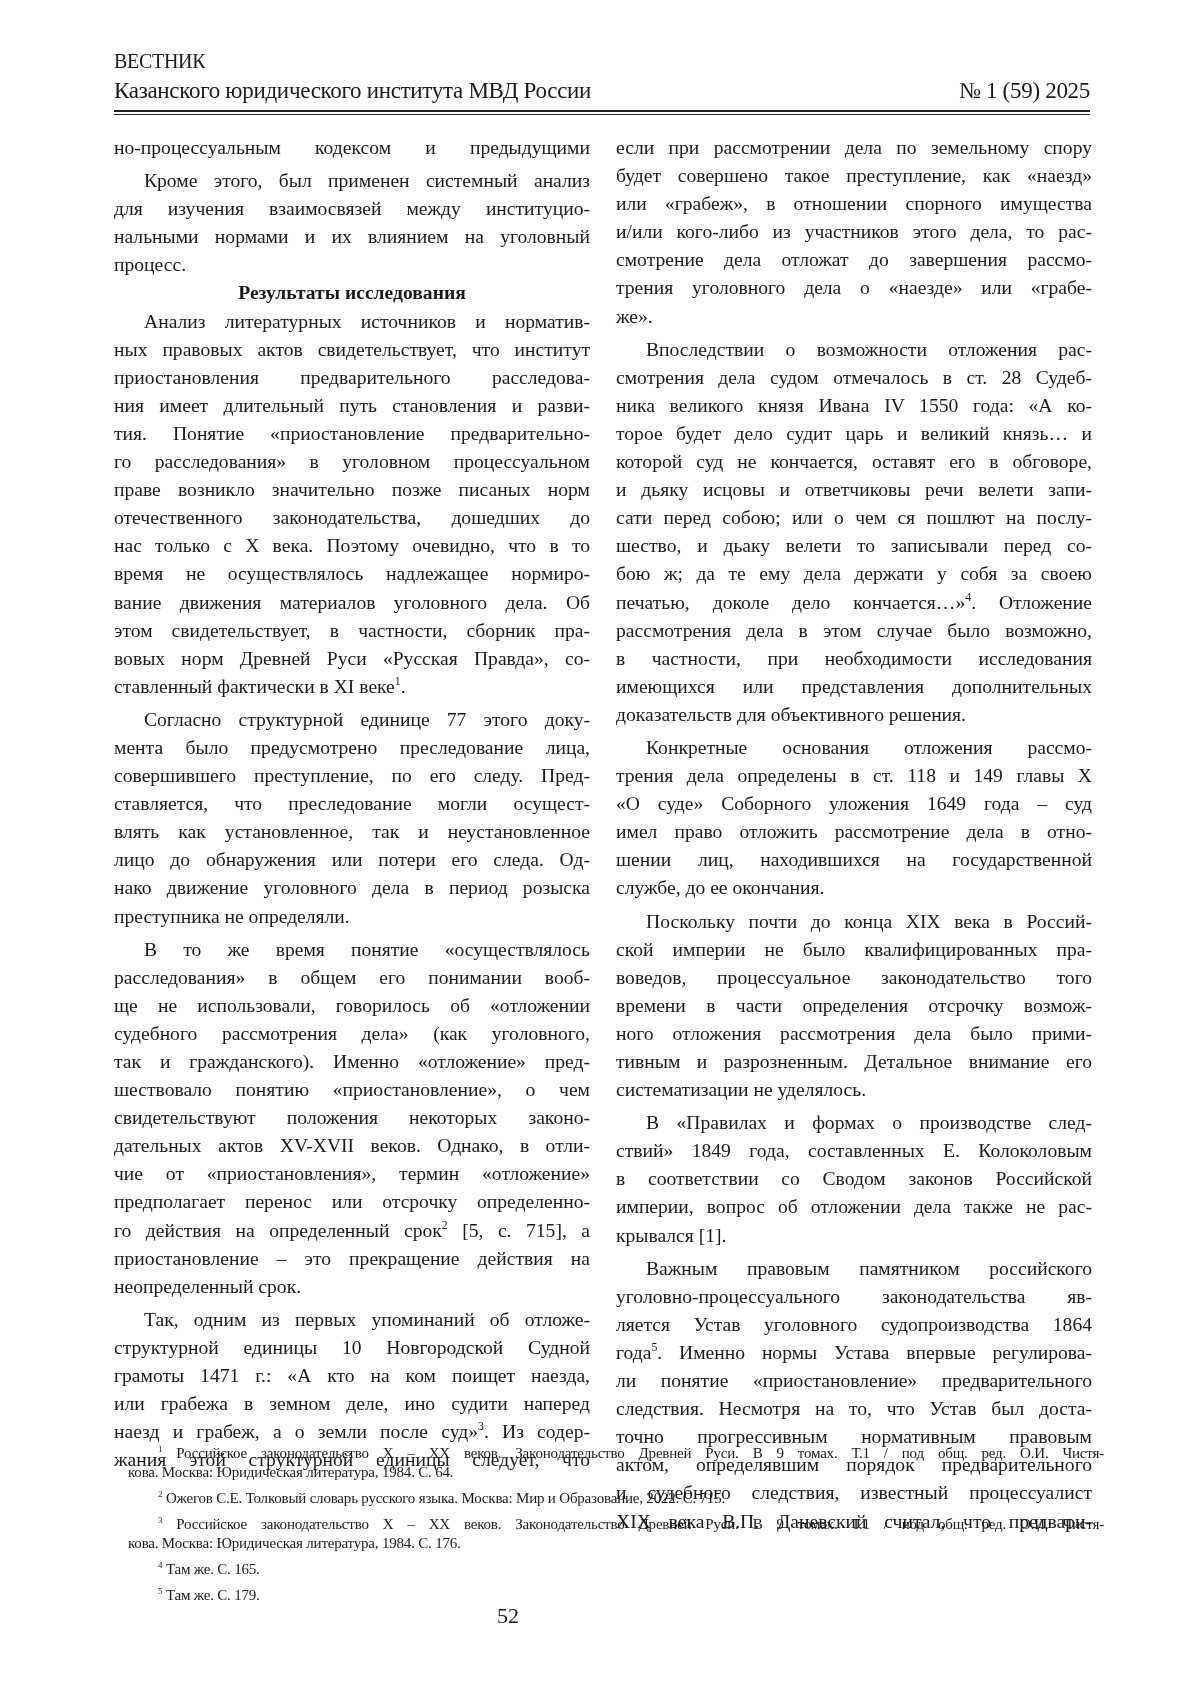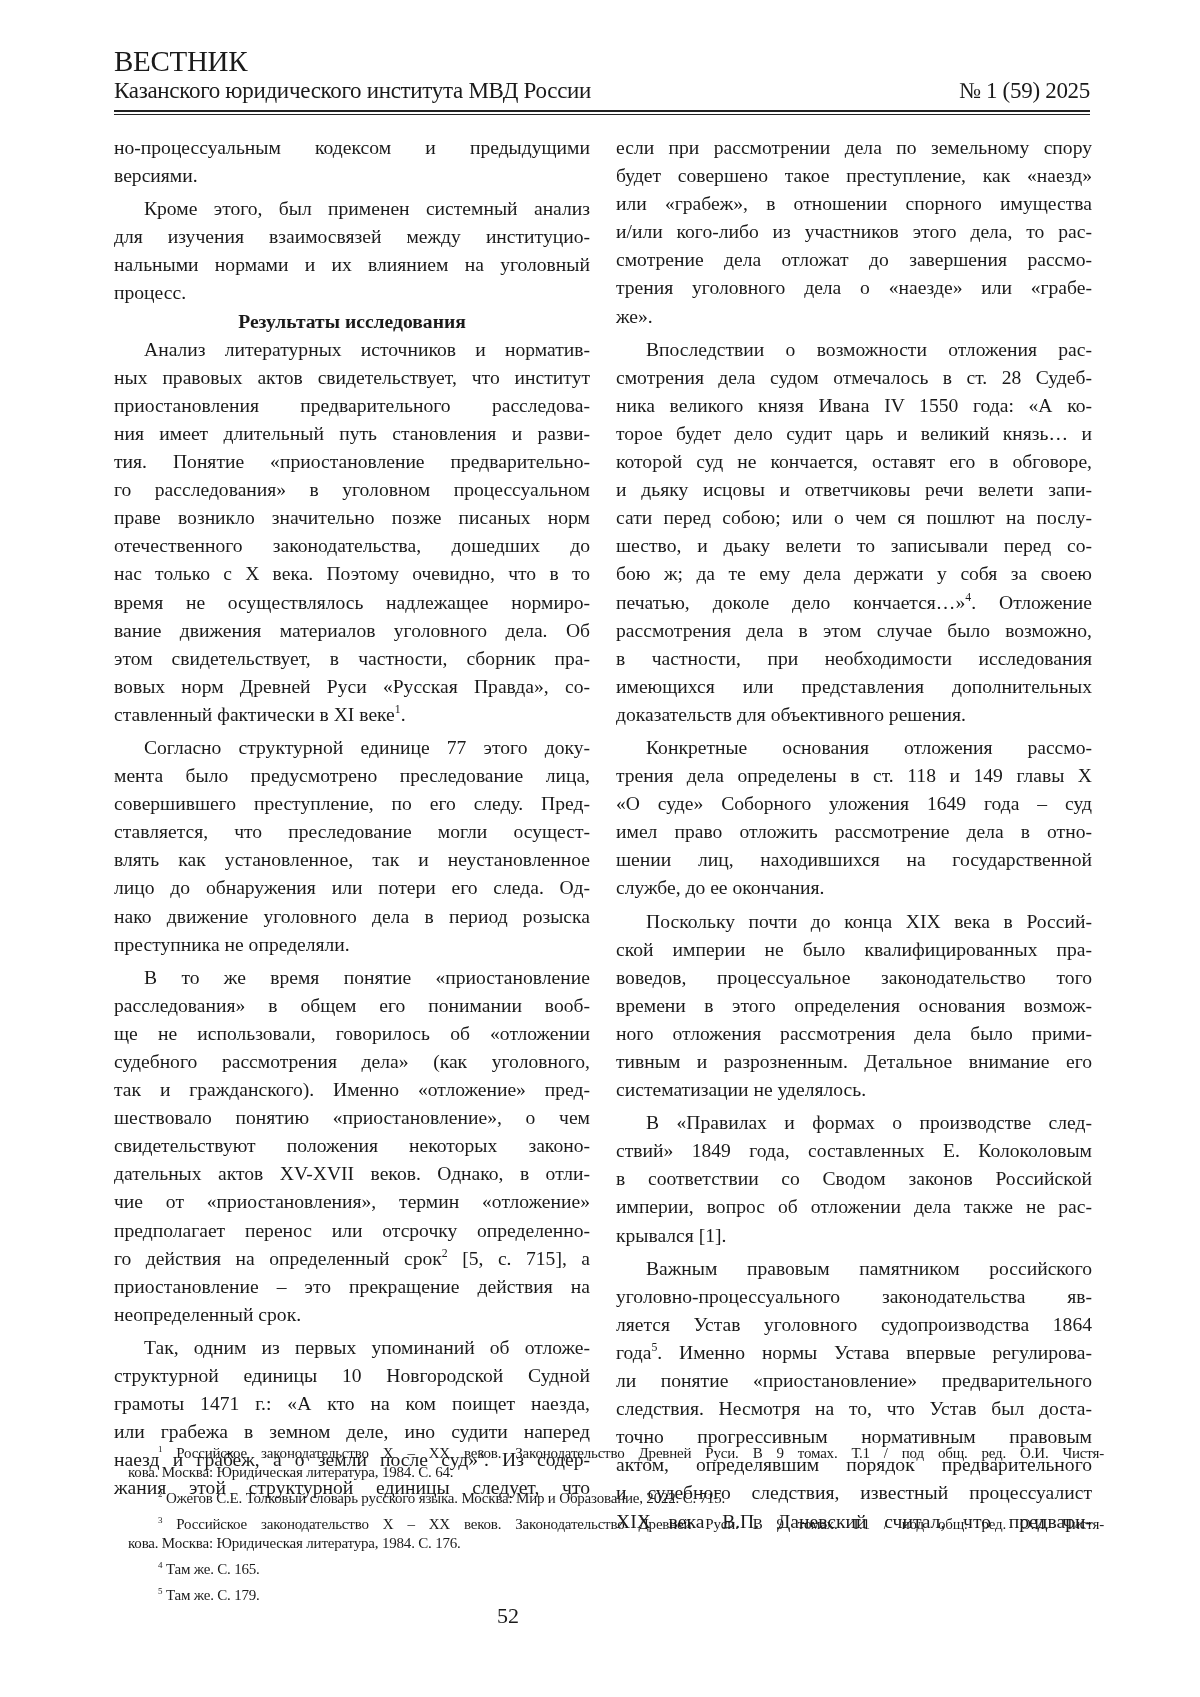--- a/index.html
+++ b/index.html
@@ -1,19 +1,19 @@
 <!DOCTYPE html>
 <html><head>
 <meta charset="utf-8">
 <style>
   html, body { margin: 0; padding: 0; background: #ffffff; }
   body { width: 1200px; height: 1697px; position: relative; overflow: hidden; color: #1a1a1a;
          font-family: "Liberation Serif", "DejaVu Serif", serif; }
   .header { position: absolute; left: 114px; top: 46px; width: 976px; }
-  .journal-name { font-size: 29px; line-height: 30px; letter-spacing: -0.3px; }
+  .journal-name { font-size: 20px; line-height: 30px; letter-spacing: -0.3px; }
   .header-row2 { display: flex; justify-content: space-between; font-size: 23px; line-height: 30px; letter-spacing: -0.3px; }
   .rule { margin-top: 4px; border-top: 2px solid #222; height: 2px; border-bottom: 1px solid #222; }
   .col { position: absolute; top: 134px; font-size: 19.6px; line-height: 28.1px; }
   .col-left { left: 114px; width: 476px; }
   .col-right { left: 616px; width: 476px; }
   .line { display: block; text-align: justify; text-align-last: justify; white-space: nowrap; height: 28.1px; }
   .line.last { text-align-last: left; }
   .line.indent { padding-left: 30px; }
   .line.heading { text-align: center; text-align-last: center; font-weight: bold; }
   .para-gap { height: 5px; }
@@ -32,21 +32,20 @@
   <div class="journal-name">ВЕСТНИК</div>
   <div class="header-row2">
     <span>Казанского юридического института МВД России</span>
     <span>№ 1 (59) 2025</span>
   </div>
   <div class="rule"></div>
 </div>
 
 <div class="col col-left">
   <span class="line">но-процессуальным кодексом и предыдущими</span>
-  <span class="line last">версиями.</span>
   <div class="para-gap"></div>
   <span class="line indent">Кроме этого, был применен системный анализ</span>
   <span class="line">для изучения взаимосвязей между институцио-</span>
   <span class="line">нальными нормами и их влиянием на уголовный</span>
   <span class="line last">процесс.</span>
   <span class="line heading">Результаты исследования</span>
   <span class="line indent">Анализ литературных источников и норматив-</span>
   <span class="line">ных правовых актов свидетельствует, что институт</span>
   <span class="line">приостановления предварительного расследова-</span>
   <span class="line">ния имеет длительный путь становления и разви-</span>
@@ -63,21 +62,21 @@
   <div class="para-gap"></div>
   <span class="line indent">Согласно структурной единице 77 этого доку-</span>
   <span class="line">мента было предусмотрено преследование лица,</span>
   <span class="line">совершившего преступление, по его следу. Пред-</span>
   <span class="line">ставляется, что преследование могли осущест-</span>
   <span class="line">влять как установленное, так и неустановленное</span>
   <span class="line">лицо до обнаружения или потери его следа. Од-</span>
   <span class="line">нако движение уголовного дела в период розыска</span>
   <span class="line last">преступника не определяли.</span>
   <div class="para-gap"></div>
-  <span class="line indent">В то же время понятие «приостановление</span>
+  <span class="line indent">В то же время понятие «осуществлялось</span>
   <span class="line">расследования» в общем его понимании вооб-</span>
   <span class="line">ще не использовали, говорилось об «отложении</span>
   <span class="line">судебного рассмотрения дела» (как уголовного,</span>
   <span class="line">так и гражданского). Именно «отложение» пред-</span>
   <span class="line">шествовало понятию «приостановление», о чем</span>
   <span class="line">свидетельствуют положения некоторых законо-</span>
   <span class="line">дательных актов XV-XVII веков. Однако, в отли-</span>
   <span class="line">чие от «приостановления», термин «отложение»</span>
   <span class="line">предполагает перенос или отсрочку определенно-</span>
   <span class="line"><span>го действия на определенный срок</span><sup>2</sup><span> [5, с. 715], а</span></span>
@@ -119,21 +118,21 @@
   <span class="line indent">Конкретные основания отложения рассмо-</span>
   <span class="line">трения дела определены в ст. 118 и 149 главы X</span>
   <span class="line">«О суде» Соборного уложения 1649 года – суд</span>
   <span class="line">имел право отложить рассмотрение дела в отно-</span>
   <span class="line">шении лиц, находившихся на государственной</span>
   <span class="line last">службе, до ее окончания.</span>
   <div class="para-gap"></div>
   <span class="line indent">Поскольку почти до конца XIX века в Россий-</span>
   <span class="line">ской империи не было квалифицированных пра-</span>
   <span class="line">воведов, процессуальное законодательство того</span>
-  <span class="line">времени в этого определения основания возмож-</span>
+  <span class="line">времени в части определения отсрочку возмож-</span>
   <span class="line">ного отложения рассмотрения дела было прими-</span>
   <span class="line">тивным и разрозненным. Детальное внимание его</span>
   <span class="line last">систематизации не уделялось.</span>
   <div class="para-gap"></div>
   <span class="line indent">В «Правилах и формах о производстве след-</span>
   <span class="line">ствий» 1849 года, составленных Е. Колоколовым</span>
   <span class="line">в соответствии со Сводом законов Российской</span>
   <span class="line">империи, вопрос об отложении дела также не рас-</span>
   <span class="line last">крывался [1].</span>
   <div class="para-gap"></div>

